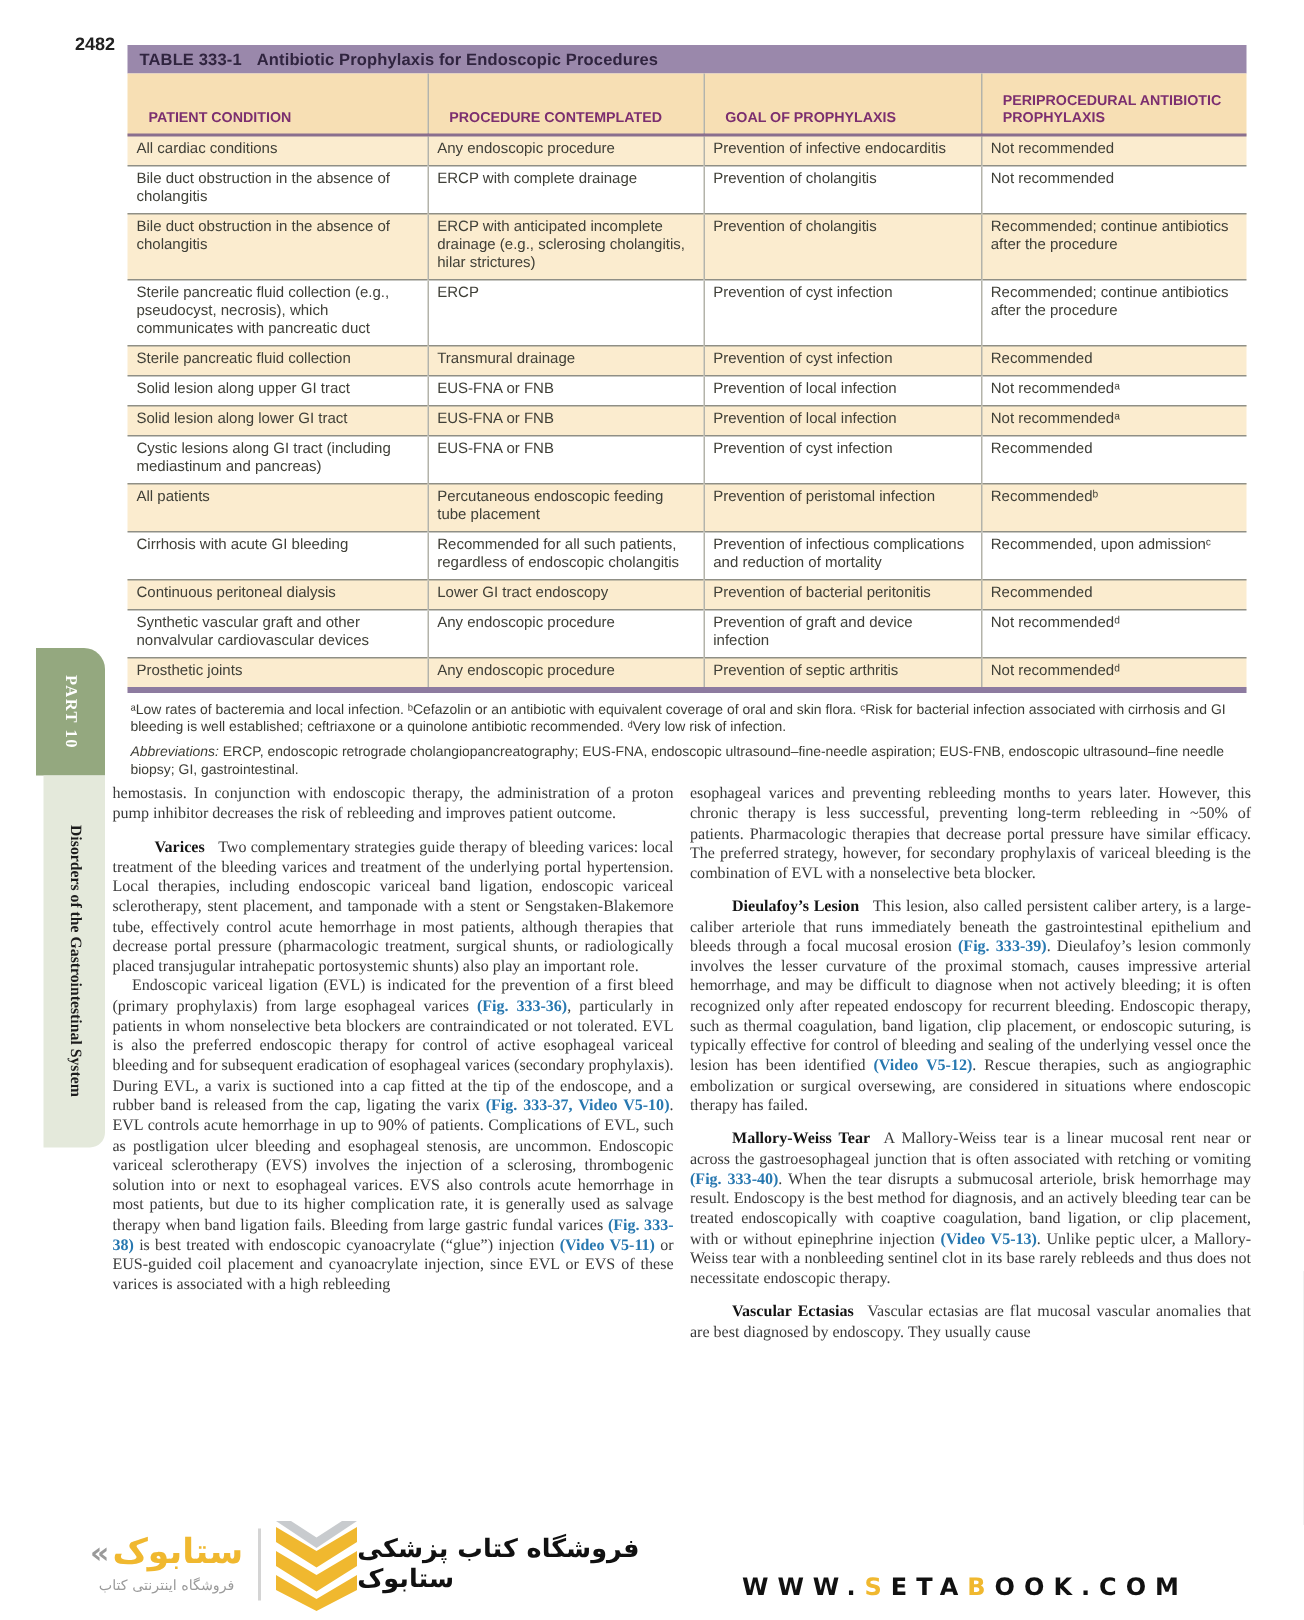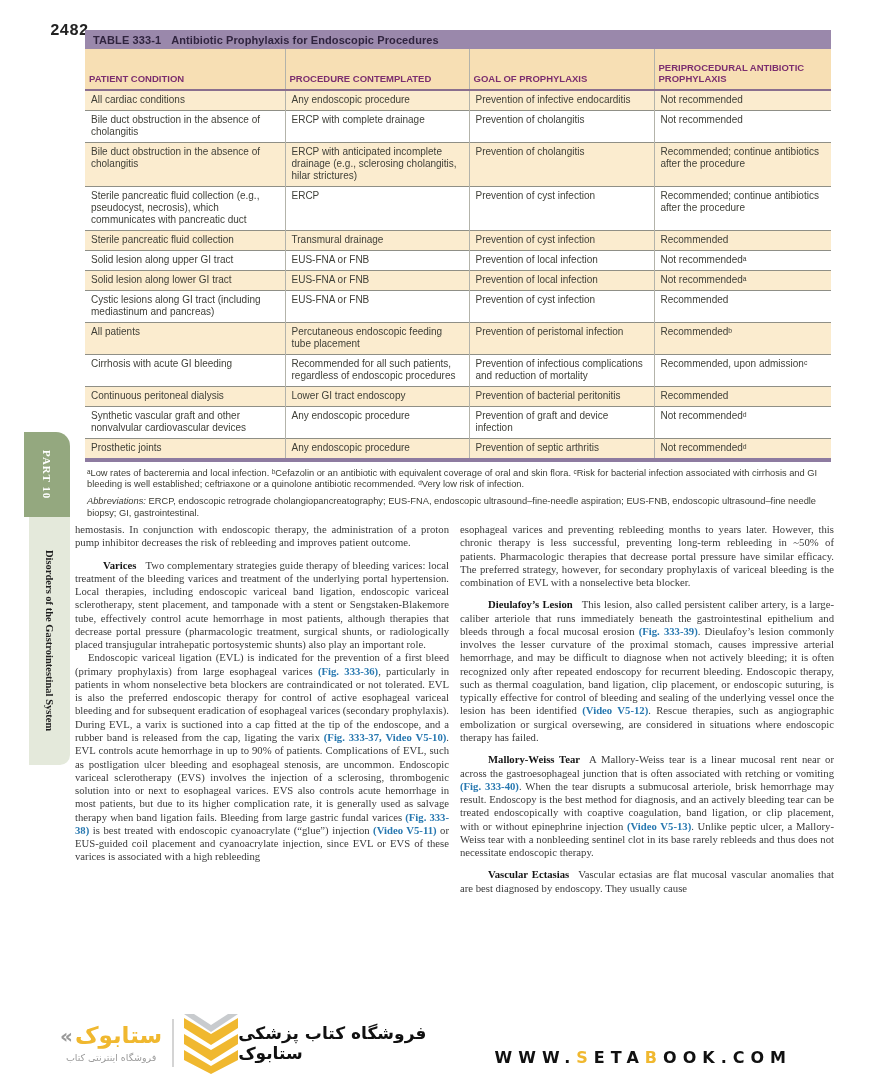--- a/index.html
+++ b/index.html
@@ -1,29 +1,29 @@
 <!DOCTYPE html>
 <html style="--titlebar: #9a88ab; --tabletitletext: #30243f; --headerbg: #f7dfb4; --headertext: #7b2e6f; --rowalt: #fbeccf; --link: #2878b0; --green: #94a87f; --sage: #e4e9db; --yellow: #f0b82f;"><head>
 <meta charset="utf-8">
 <style>
   html,body{margin:0;padding:0;background:#e8e8e8;}
   .page{position:relative;width:869px;height:1080px;background:#ffffff;overflow:hidden;
         font-family:"Liberation Sans",sans-serif;}
   
-  .page-number{position:absolute;left:50px;top:22px;font-family:Liberation Mono, monospace;
-               font-weight:bold;font-size:16px;color:#222;}
+  .page-number{position:absolute;left:50px;top:22px;font-family:Liberation Sans, sans-serif;
+               font-weight:bold;font-size:12px;color:#222;}
   
   .table-block{position:absolute;left:85px;top:30px;width:746px;}
   .table-title{background:var(--titlebar);color:var(--tabletitletext);font-weight:bold;
                font-size:11px;padding:4px 16px 3px 8px;letter-spacing:.1px;}
   .table-title .tnum{margin-right:10px;}
   table{border-collapse:collapse;width:100%;table-layout:fixed;}
   col.c1{width:200px}col.c2{width:184px}col.c3{width:185px}col.c4{width:177px}
   thead th{background:var(--headerbg);color:var(--headertext);font-size:9.5px;font-weight:bold;
-           text-align:left;vertical-align:bottom;padding:14px 6px 4px 4px;line-height:1.15;
+           text-align:left;vertical-align:bottom;padding:14px 6px 4px 14px;line-height:1.15;
            border-right:1px solid #b3b3aa;}
   thead tr{border-bottom:2px solid #8a6f8e;}
   tbody td{font-size:10px;color:#3f3f37;padding:3px 6px 4px 6px;vertical-align:top;line-height:1.2;
            border-right:1px solid #b3b3aa;}
   thead th:last-child,tbody td:last-child{border-right:none;}
   tbody tr{border-top:1px solid #8f8f86;}
   tbody tr.alt{background:var(--rowalt);}
   table{border-bottom:4px solid #8d7ba0;}
   .footnotes{padding:6px 2px 0 2px;}
   .footnotes p{margin:0 0 5px 0;font-size:9.3px;line-height:1.25;color:#3c3c34;}
@@ -141,21 +141,21 @@
             <td>Recommended</td>
           </tr>
           <tr class="alt">
             <td>All patients</td>
             <td>Percutaneous endoscopic feeding tube placement</td>
             <td>Prevention of peristomal infection</td>
             <td>Recommendedᵇ</td>
           </tr>
           <tr>
             <td>Cirrhosis with acute GI bleeding</td>
-            <td>Recommended for all such patients, regardless of endoscopic procedures</td>
+            <td>Recommended for all such patients, regardless of endoscopic cholangitis</td>
             <td>Prevention of infectious complications and reduction of mortality</td>
             <td>Recommended, upon admissionᶜ</td>
           </tr>
           <tr class="alt">
             <td>Continuous peritoneal dialysis</td>
             <td>Lower GI tract endoscopy</td>
             <td>Prevention of bacterial peritonitis</td>
             <td>Recommended</td>
           </tr>
           <tr>

